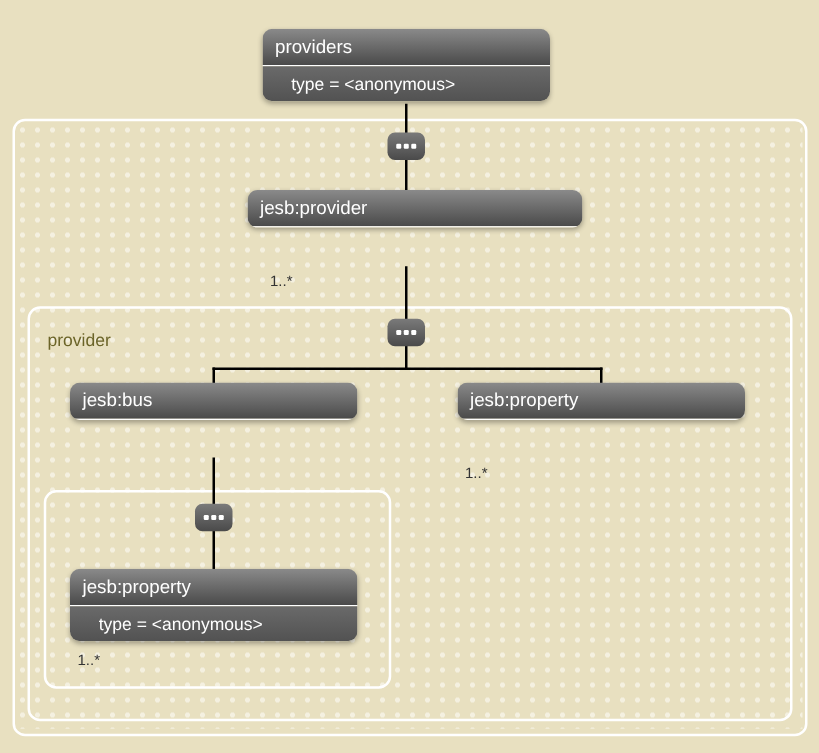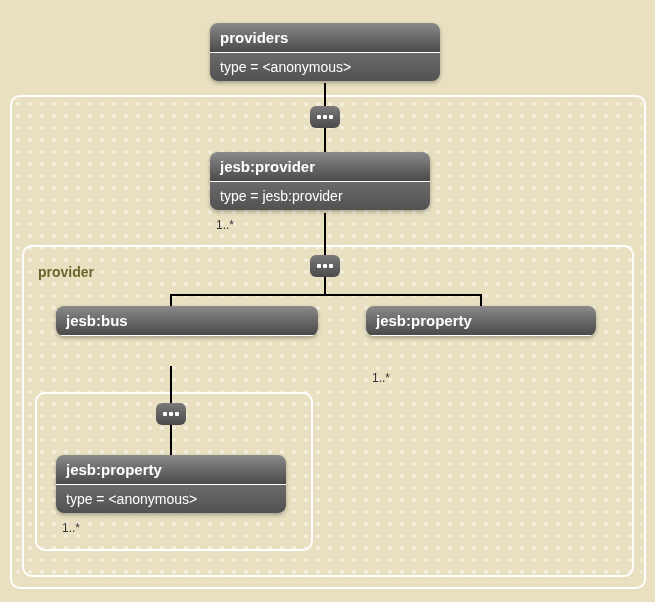--- a/index.html
+++ b/index.html
@@ -1,22 +1,22 @@
 <!DOCTYPE html>
 <html><head>
 <meta charset="utf-8">
 <style>
 body{margin:0;padding:0;background:#e8e0c0;font-family:Arial,sans-serif;width:655px;height:602px;overflow:hidden}
 .canvas{position:relative;width:655px;height:602px;background:#e8e0c0}
 .dotted-bg{position:absolute;background-image:radial-gradient(circle,rgba(255,255,255,0.5) 2px,transparent 2px);background-size:12px 12px}
 .frame{position:absolute;border:2px solid #fff;border-radius:10px}
-.group-label{position:absolute;color:#6b6428;font-weight:bold;font-size:14px}
+.group-label{position:absolute;color:#6b6428;font-weight:normal;font-size:14px}
 .node{position:absolute;border-radius:8px;overflow:hidden;box-shadow:0 2px 4px rgba(0,0,0,0.3)}
-.node-title{background:linear-gradient(to bottom,#8a8a8a,#4a4a4a);color:#fff;font-weight:bold;padding:6px 10px;font-size:15px;border-bottom:1px solid #fff}
-.node-body{background:linear-gradient(to bottom,#6a6a6a,#525252);color:#fff;padding:6px 10px;font-size:14px}
+.node-title{background:linear-gradient(to bottom,#8a8a8a,#4a4a4a);color:#fff;font-weight:normal;padding:6px 10px;font-size:15px;border-bottom:1px solid #fff}
+.node-body{background:linear-gradient(to bottom,#6a6a6a,#525252);color:#fff;padding:6px 23px;font-size:14px}
 .connector{position:absolute;width:30px;height:22px;background:linear-gradient(to bottom,#7a7a7a,#4a4a4a);border-radius:6px;display:flex;align-items:center;justify-content:center;gap:2px}
 .connector span{width:4px;height:4px;background:#fff;border-radius:1px;display:block}
 .line{position:absolute;background:#000}
 .card{position:absolute;color:#333;font-size:12px}
 </style>
 </head>
 <body>
 
 <div class="canvas">
 
@@ -50,27 +50,26 @@
       <span></span>
       <span></span>
       <span></span>
     </div>
 
   <div class="node" style="left:210px;top:23px;width:230px">
     <div class="node-title">providers</div>
     <div class="node-body">type = &lt;anonymous&gt;</div>
   </div>
 
-  <div class="node" style="left:210px;top:152px;width:220px">
+  <div class="node" style="left:198px;top:152px;width:268px">
     <div class="node-title">jesb:provider</div>
-    <div class="node-body">type = jesb:provider</div>
   </div>
   <div class="card" style="left:216px;top:218px">1..*</div>
 
-  <div class="node" style="left:56px;top:306px;width:262px">
+  <div class="node" style="left:56px;top:306px;width:230px">
     <div class="node-title">jesb:bus</div>
   </div>
 
   <div class="node" style="left:366px;top:306px;width:230px">
     <div class="node-title">jesb:property</div>
   </div>
   <div class="card" style="left:372px;top:371px">1..*</div>
 
   <div class="node" style="left:56px;top:455px;width:230px">
     <div class="node-title">jesb:property</div>

